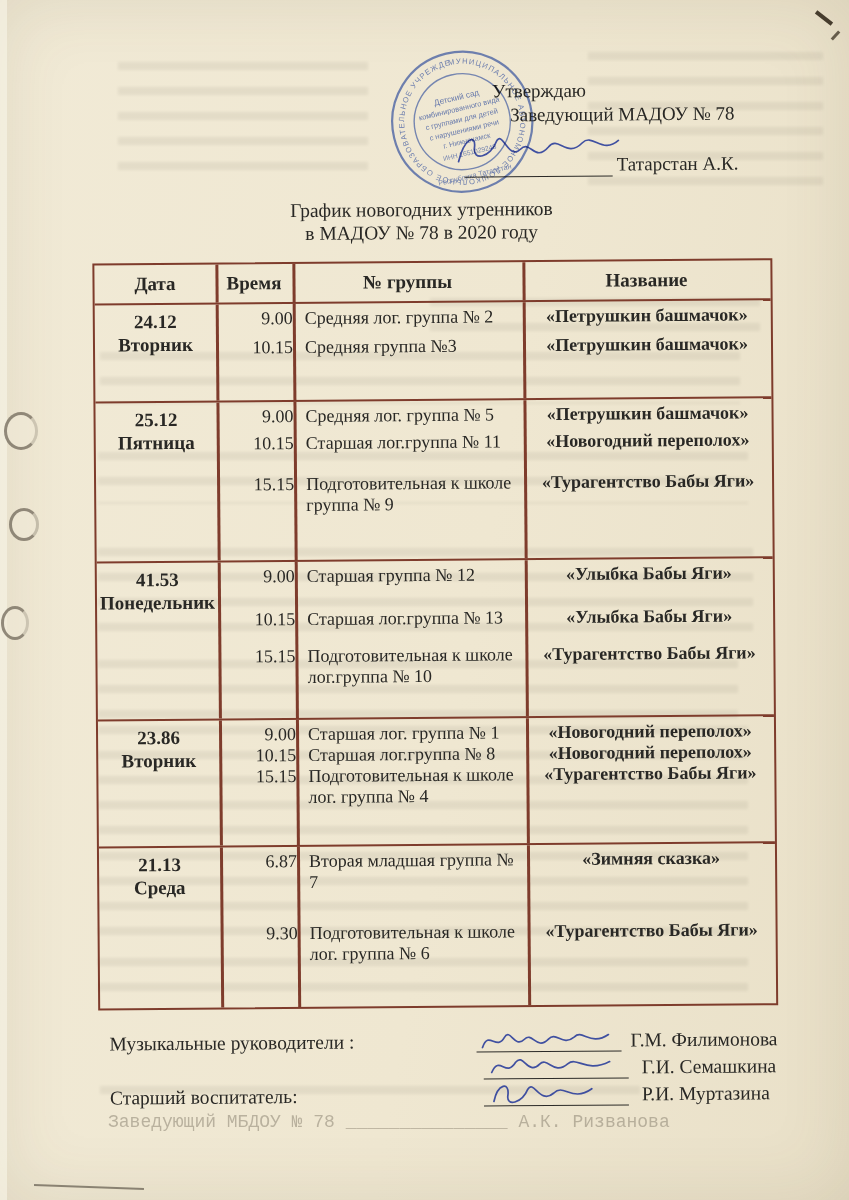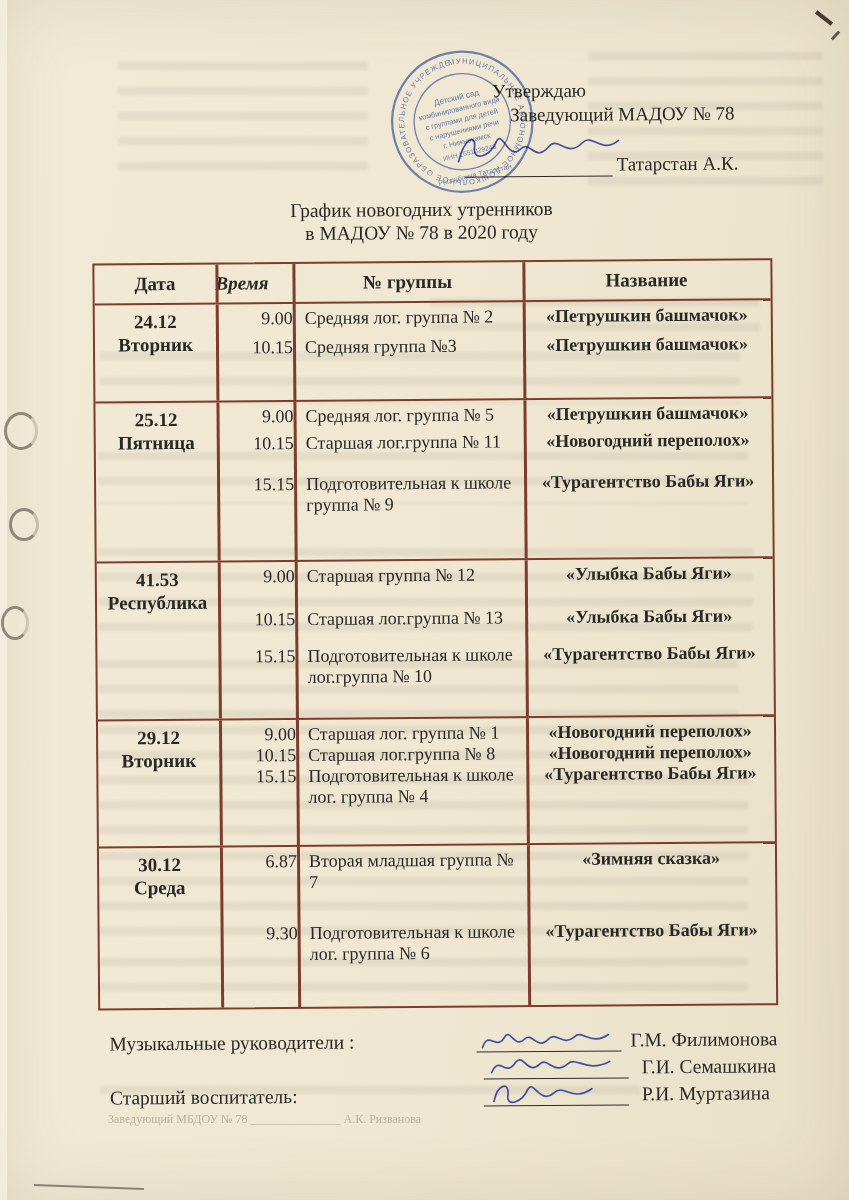--- a/index.html
+++ b/index.html
@@ -6,21 +6,21 @@
   .sheet{position:relative;width:849px;height:1200px;overflow:hidden;
          background:linear-gradient(100deg,#f1ead6 0%,#efe7d1 55%,#e9e0c8 100%);
          font-family:"Liberation Serif",serif;color:#292825;
          box-shadow:inset 0 0 70px rgba(90,75,40,.12);}
   .content{position:absolute;inset:0;transform:rotate(-0.45deg);z-index:2;}
   .edge-strip{position:absolute;left:0;top:0;width:7px;height:100%;background:#f8f4e7;opacity:.65;z-index:0;}
 
   
   .ghostbar{position:absolute;z-index:1;opacity:.15;filter:blur(1.6px);
     background:repeating-linear-gradient(to bottom, rgba(108,102,86,.65) 0 8px, transparent 8px 25px);}
-  .ghosttext{position:absolute;z-index:1;color:#8d8574;filter:blur(.7px);opacity:.55;font-size:12px;white-space:nowrap;}
+  .ghosttext{position:absolute;z-index:1;color:#8d8574;filter:blur(.7px);opacity:.55;font-size:18px;white-space:nowrap;font-family:Liberation Mono, monospace;}
 
   
   .stamp{position:absolute;left:388px;top:44px;width:156px;height:156px;z-index:3;
          transform:rotate(-13deg);opacity:.82;mix-blend-mode:multiply;}
   .stamp text, .stamp textPath{fill:#35519e;font-family:"Liberation Sans",sans-serif;}
 
   
   .approval{position:absolute;left:468px;top:80px;width:312px;font-size:19px;line-height:24px;z-index:2;}
   .approve-line{padding-left:28px;}
   .head-line{padding-left:46px;white-space:nowrap;}
@@ -33,21 +33,21 @@
   
   .title{position:absolute;left:0;width:849px;top:198px;text-align:center;
          font-size:19.5px;line-height:23px;z-index:2;}
 
   
   .table{position:absolute;left:95px;top:261px;width:680px;border:2.5px solid #7e3c2c;
          box-sizing:border-box;z-index:2;background:transparent;}
   .thead{position:relative;display:flex;height:38px;border-bottom:2.5px solid #7e3c2c;
          font-weight:bold;font-size:19px;align-items:center;}
   .h-date{width:121px;text-align:center;}
-  .h-time{width:77px;text-align:left;font-style:italic;}
+  .h-time{width:77px;text-align:center;}
   .h-group{width:230px;text-align:center;}
   .h-name{flex:1;text-align:center;}
   .trow{position:relative;display:flex;border-bottom:2.5px solid #7e3c2c;box-sizing:border-box;}
   .trow.last{border-bottom:none;}
   .v{position:absolute;top:0;bottom:0;width:2.5px;background:#7e3c2c;}
   .v1{left:121px}.v2{left:198px}.v3{left:428px}
   .datecell{width:121px;text-align:center;font-weight:bold;font-size:19px;padding-top:5px;line-height:23px;box-sizing:border-box;}
   .events{flex:1;padding-top:4px;padding-bottom:4px;}
   .event{display:flex;font-size:18px;line-height:21px;}
   .ev-time{flex:0 0 77px;text-align:right;}
@@ -189,21 +189,21 @@
           </div>
         </div>
         <i class="v v1"></i>
           <i class="v v2"></i>
           <i class="v v3"></i>
       </div>
 
       <div class="trow" style="min-height:158px">
         <div class="datecell">
           <div>41.53</div>
-          <div>Республика</div>
+          <div>Понедельник</div>
         </div>
         <div class="events">
           <div class="event">
             <div class="ev-time">9.00</div>
             <div class="ev-group">Старшая группа № 12</div>
             <div class="ev-name">«Улыбка Бабы Яги»</div>
           </div>
           <div class="event mt22">
             <div class="ev-time">10.15</div>
             <div class="ev-group">Старшая лог.группа № 13</div>
@@ -215,21 +215,21 @@
             <div class="ev-name">«Турагентство Бабы Яги»</div>
           </div>
         </div>
         <i class="v v1"></i>
           <i class="v v2"></i>
           <i class="v v3"></i>
       </div>
 
       <div class="trow" style="min-height:127px">
         <div class="datecell">
-          <div>29.12</div>
+          <div>23.86</div>
           <div>Вторник</div>
         </div>
         <div class="events">
           <div class="event">
             <div class="ev-time">9.00</div>
             <div class="ev-group">Старшая лог. группа № 1</div>
             <div class="ev-name">«Новогодний переполох»</div>
           </div>
           <div class="event">
             <div class="ev-time">10.15</div>
@@ -242,21 +242,21 @@
             <div class="ev-name">«Турагентство Бабы Яги»</div>
           </div>
         </div>
         <i class="v v1"></i>
           <i class="v v2"></i>
           <i class="v v3"></i>
       </div>
 
       <div class="trow last" style="min-height:160px">
         <div class="datecell">
-          <div>30.12</div>
+          <div>21.13</div>
           <div>Среда</div>
         </div>
         <div class="events">
           <div class="event">
             <div class="ev-time">6.87</div>
             <div class="ev-group">Вторая младшая группа № 7</div>
             <div class="ev-name">«Зимняя сказка»</div>
           </div>
           <div class="event mt30">
             <div class="ev-time">9.30</div>

